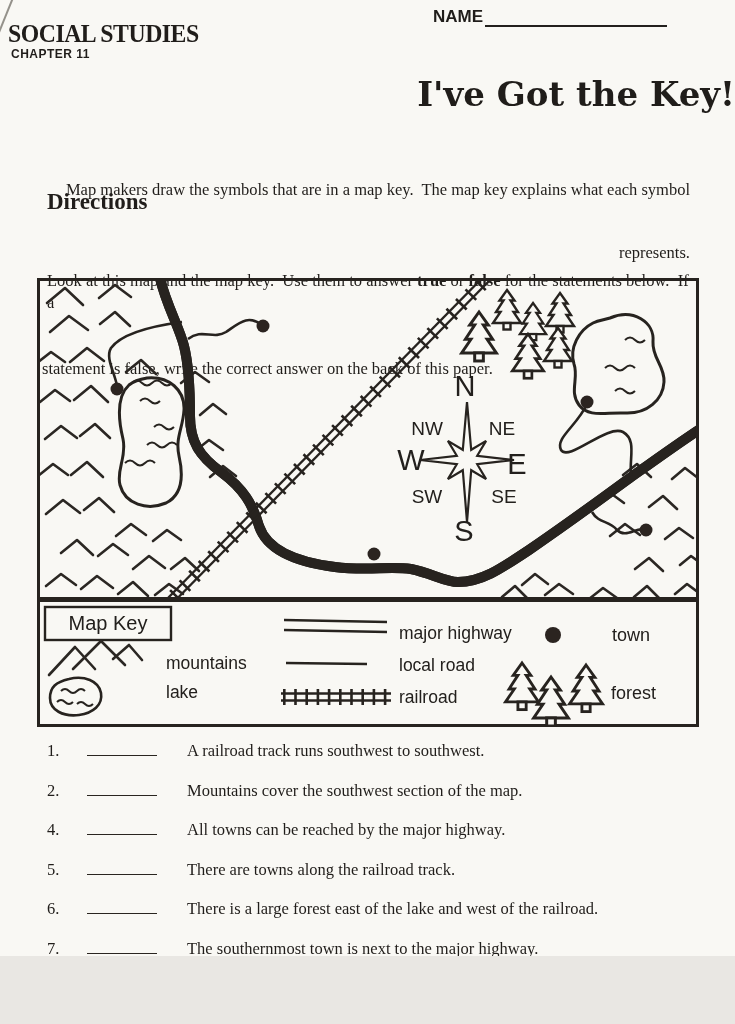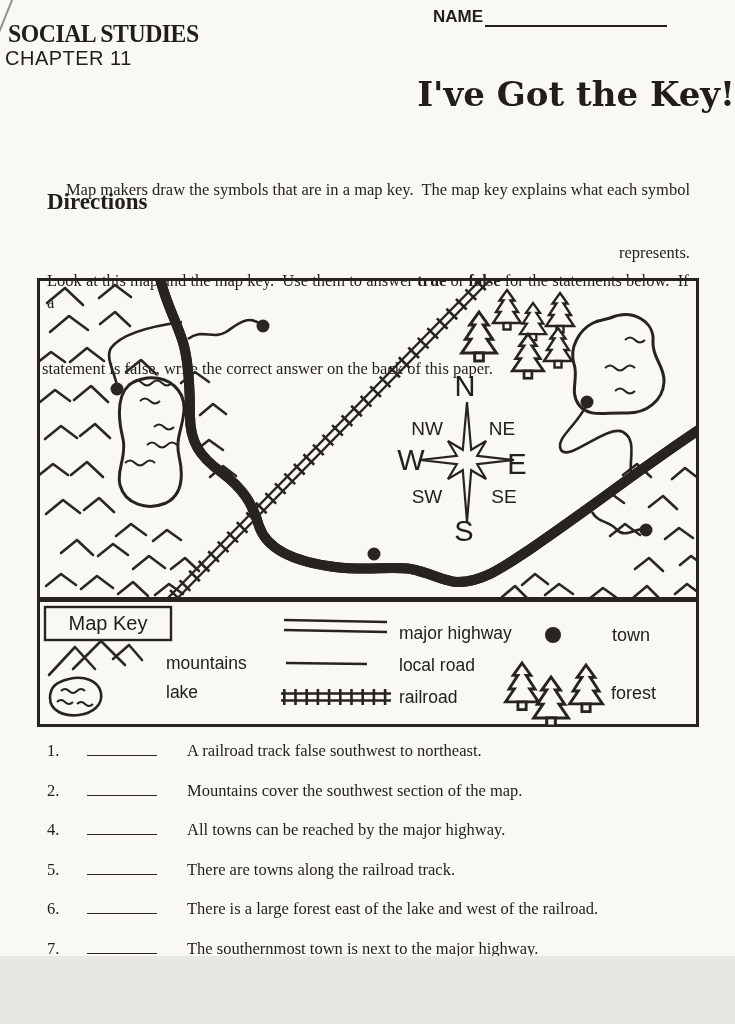--- a/index.html
+++ b/index.html
@@ -8,22 +8,22 @@
     position:relative; width:735px; height:956px; margin:0 auto;
     background:#f9f8f4; color:#201d1a; overflow:hidden;
     font-family:"Liberation Serif", serif;
   }
   
   .corner-artifact{position:absolute;left:3px;top:-6px;width:2px;height:52px;
     background:#7a776f;transform:rotate(22deg);opacity:.8;}
   
   .hdr-subject{position:absolute;left:8px;top:20px;font-size:25px;font-weight:bold;
     letter-spacing:-.5px;transform:scaleX(.95);transform-origin:left;}
-  .hdr-chapter{position:absolute;left:5px;top:47px;font-family:"Liberation Sans",sans-serif;
-    font-size:20px;font-weight:normal;letter-spacing:.5px;}
+  .hdr-chapter{position:absolute;left:11px;top:47px;font-family:"Liberation Sans",sans-serif;
+    font-size:12px;font-weight:bold;letter-spacing:.5px;}
   .nameclass{position:absolute;left:424px;top:4px;width:243px;
     font-family:"Liberation Sans",sans-serif;font-size:17px;font-weight:bold;}
   .nc-row{display:flex;align-items:flex-end;height:23px;margin-left:9px;}
   .nc-line{flex:1;border-bottom:2px solid #23201d;margin-left:2px;}
   
   .title{position:absolute;left:0;top:74px;width:735px;text-align:right;
     font-family:"DejaVu Serif",serif;font-size:34px;font-weight:bold;letter-spacing:0;}
   
   .para{position:absolute;font-size:16.5px;line-height:21px;white-space:pre-wrap;}
   .intro{left:40px;top:137px;width:650px;text-align:right;}
@@ -246,21 +246,21 @@
 
     <g>
       <use href="#tree" transform="translate(469.7,64) scale(1.18)"></use>
       <use href="#tree" transform="translate(497.9,78) scale(1.24)"></use>
       <use href="#tree" transform="translate(533.7,66) scale(1.18)"></use>
     </g>
     <text x="574" y="100" font-size="18">forest</text>
   </svg>
 
   <div class="questions">
-    <div class="q-row"><span class="q-num">1.</span><span class="q-blank"></span><span class="q-text">A railroad track false southwest to northeast.</span></div>
+    <div class="q-row"><span class="q-num">1.</span><span class="q-blank"></span><span class="q-text">A railroad track runs southwest to southwest.</span></div>
     <div class="q-row"><span class="q-num">2.</span><span class="q-blank"></span><span class="q-text">Mountains cover the southwest section of the map.</span></div>
     <div class="q-row"><span class="q-num">4.</span><span class="q-blank"></span><span class="q-text">All towns can be reached by the major highway.</span></div>
     <div class="q-row"><span class="q-num">5.</span><span class="q-blank"></span><span class="q-text">There are towns along the railroad track.</span></div>
     <div class="q-row"><span class="q-num">6.</span><span class="q-blank"></span><span class="q-text">There is a large forest east of the lake and west of the railroad.</span></div>
     <div class="q-row"><span class="q-num">7.</span><span class="q-blank"></span><span class="q-text">The southernmost town is next to the major highway.</span></div>
   </div>
 
   <div class="page-num">Page 3</div>
 </div>
 

